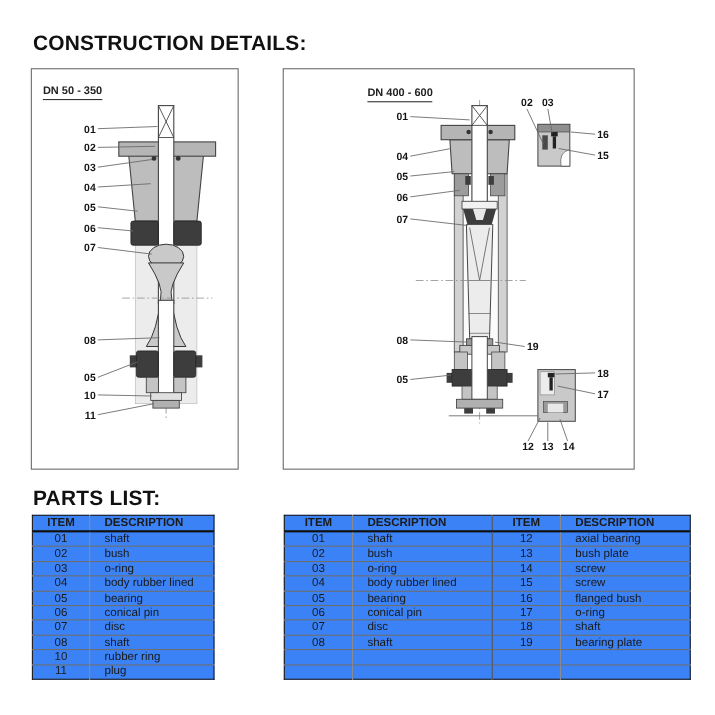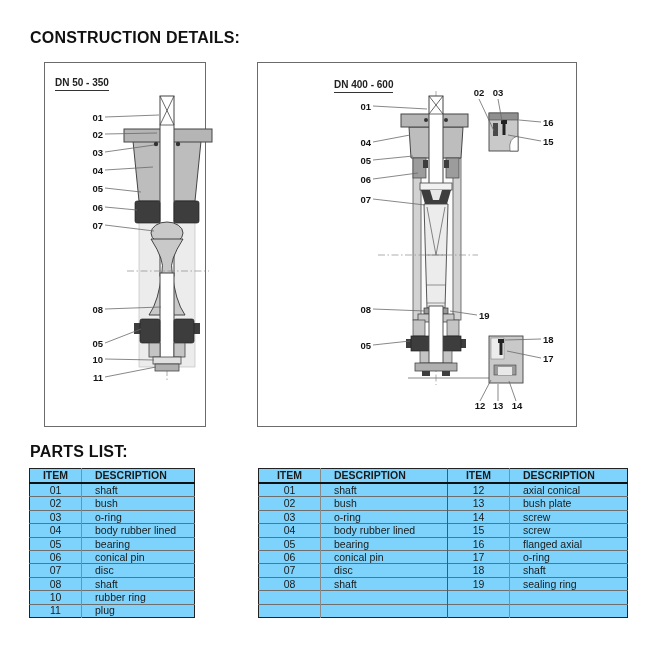--- a/index.html
+++ b/index.html
@@ -2,40 +2,40 @@
 <html><head>
 <meta charset="utf-8">
 <style>
   html,body{margin:0;padding:0;}
   body{
     width:650px;height:650px;background:#ffffff;position:relative;
     font-family:"Liberation Sans","DejaVu Sans",sans-serif;color:#1a1a1a;
     overflow:hidden;
   }
   .main-title{
-    position:absolute;font-size:16px;font-weight:bold;letter-spacing:.2px;color:#111;
+    position:absolute;font-size:19px;font-weight:bold;letter-spacing:.2px;color:#111;
     white-space:nowrap;
   }
   #construction-title{left:30px;top:29px;}
   #parts-title{left:30px;top:443px;}
   .panel{
     position:absolute;top:62px;height:365px;border:1px solid #6b6b6b;background:#fff;
     box-sizing:border-box;
   }
-  #panel-left{left:44px;width:162px;text-decoration:underline;}
+  #panel-left{left:28px;width:189px;text-decoration:underline;}
   #panel-right{left:257px;width:320px;}
   .dn-label{
     position:absolute;font-size:10px;font-weight:bold;color:#222;
     border-bottom:1px solid #333;padding-bottom:2px;white-space:nowrap;z-index:2;
   }
   #dn-left{left:10px;top:14px;}
   #dn-right{left:76px;top:16px;}
   .panel svg{position:absolute;left:0;top:0;}
   .parts-table{
-    position:absolute;border-collapse:collapse;table-layout:fixed;background:#7dd3fc;
+    position:absolute;border-collapse:collapse;table-layout:fixed;background:#3b82f6;
     border:1.5px solid #222;
   }
   #table-left{left:29px;top:468px;width:165px;}
   #table-right{left:258px;top:468px;width:369px;}
   .parts-table th{
     font-size:10.5px;font-weight:bold;height:13px;border-bottom:2px solid #111;
     text-align:left;padding:0;line-height:1;
   }
   .parts-table td{
     font-size:10.5px;height:12.4px;border-top:1px solid #6e6e6e;padding:0;line-height:1;
@@ -305,21 +305,21 @@
         <th class="col-desc">DESCRIPTION</th>
         <th class="col-item2">ITEM</th>
         <th class="col-desc">DESCRIPTION</th>
       </tr>
     </thead>
   <tbody>
       <tr>
         <td class="col-item">01</td>
         <td class="col-desc">shaft</td>
         <td class="col-item2">12</td>
-        <td class="col-desc">axial conical</td>
+        <td class="col-desc">axial bearing</td>
       </tr>
       <tr>
         <td class="col-item">02</td>
         <td class="col-desc">bush</td>
         <td class="col-item2">13</td>
         <td class="col-desc">bush plate</td>
       </tr>
       <tr>
         <td class="col-item">03</td>
         <td class="col-desc">o-ring</td>
@@ -329,39 +329,39 @@
       <tr>
         <td class="col-item">04</td>
         <td class="col-desc">body rubber lined</td>
         <td class="col-item2">15</td>
         <td class="col-desc">screw</td>
       </tr>
       <tr>
         <td class="col-item">05</td>
         <td class="col-desc">bearing</td>
         <td class="col-item2">16</td>
-        <td class="col-desc">flanged axial</td>
+        <td class="col-desc">flanged bush</td>
       </tr>
       <tr>
         <td class="col-item">06</td>
         <td class="col-desc">conical pin</td>
         <td class="col-item2">17</td>
         <td class="col-desc">o-ring</td>
       </tr>
       <tr>
         <td class="col-item">07</td>
         <td class="col-desc">disc</td>
         <td class="col-item2">18</td>
         <td class="col-desc">shaft</td>
       </tr>
       <tr>
         <td class="col-item">08</td>
         <td class="col-desc">shaft</td>
         <td class="col-item2">19</td>
-        <td class="col-desc">sealing ring</td>
+        <td class="col-desc">bearing plate</td>
       </tr>
       <tr>
         <td class="col-item"></td>
         <td class="col-desc"></td>
         <td class="col-item2"></td>
         <td class="col-desc"></td>
       </tr>
       <tr>
         <td class="col-item"></td>
         <td class="col-desc"></td>

